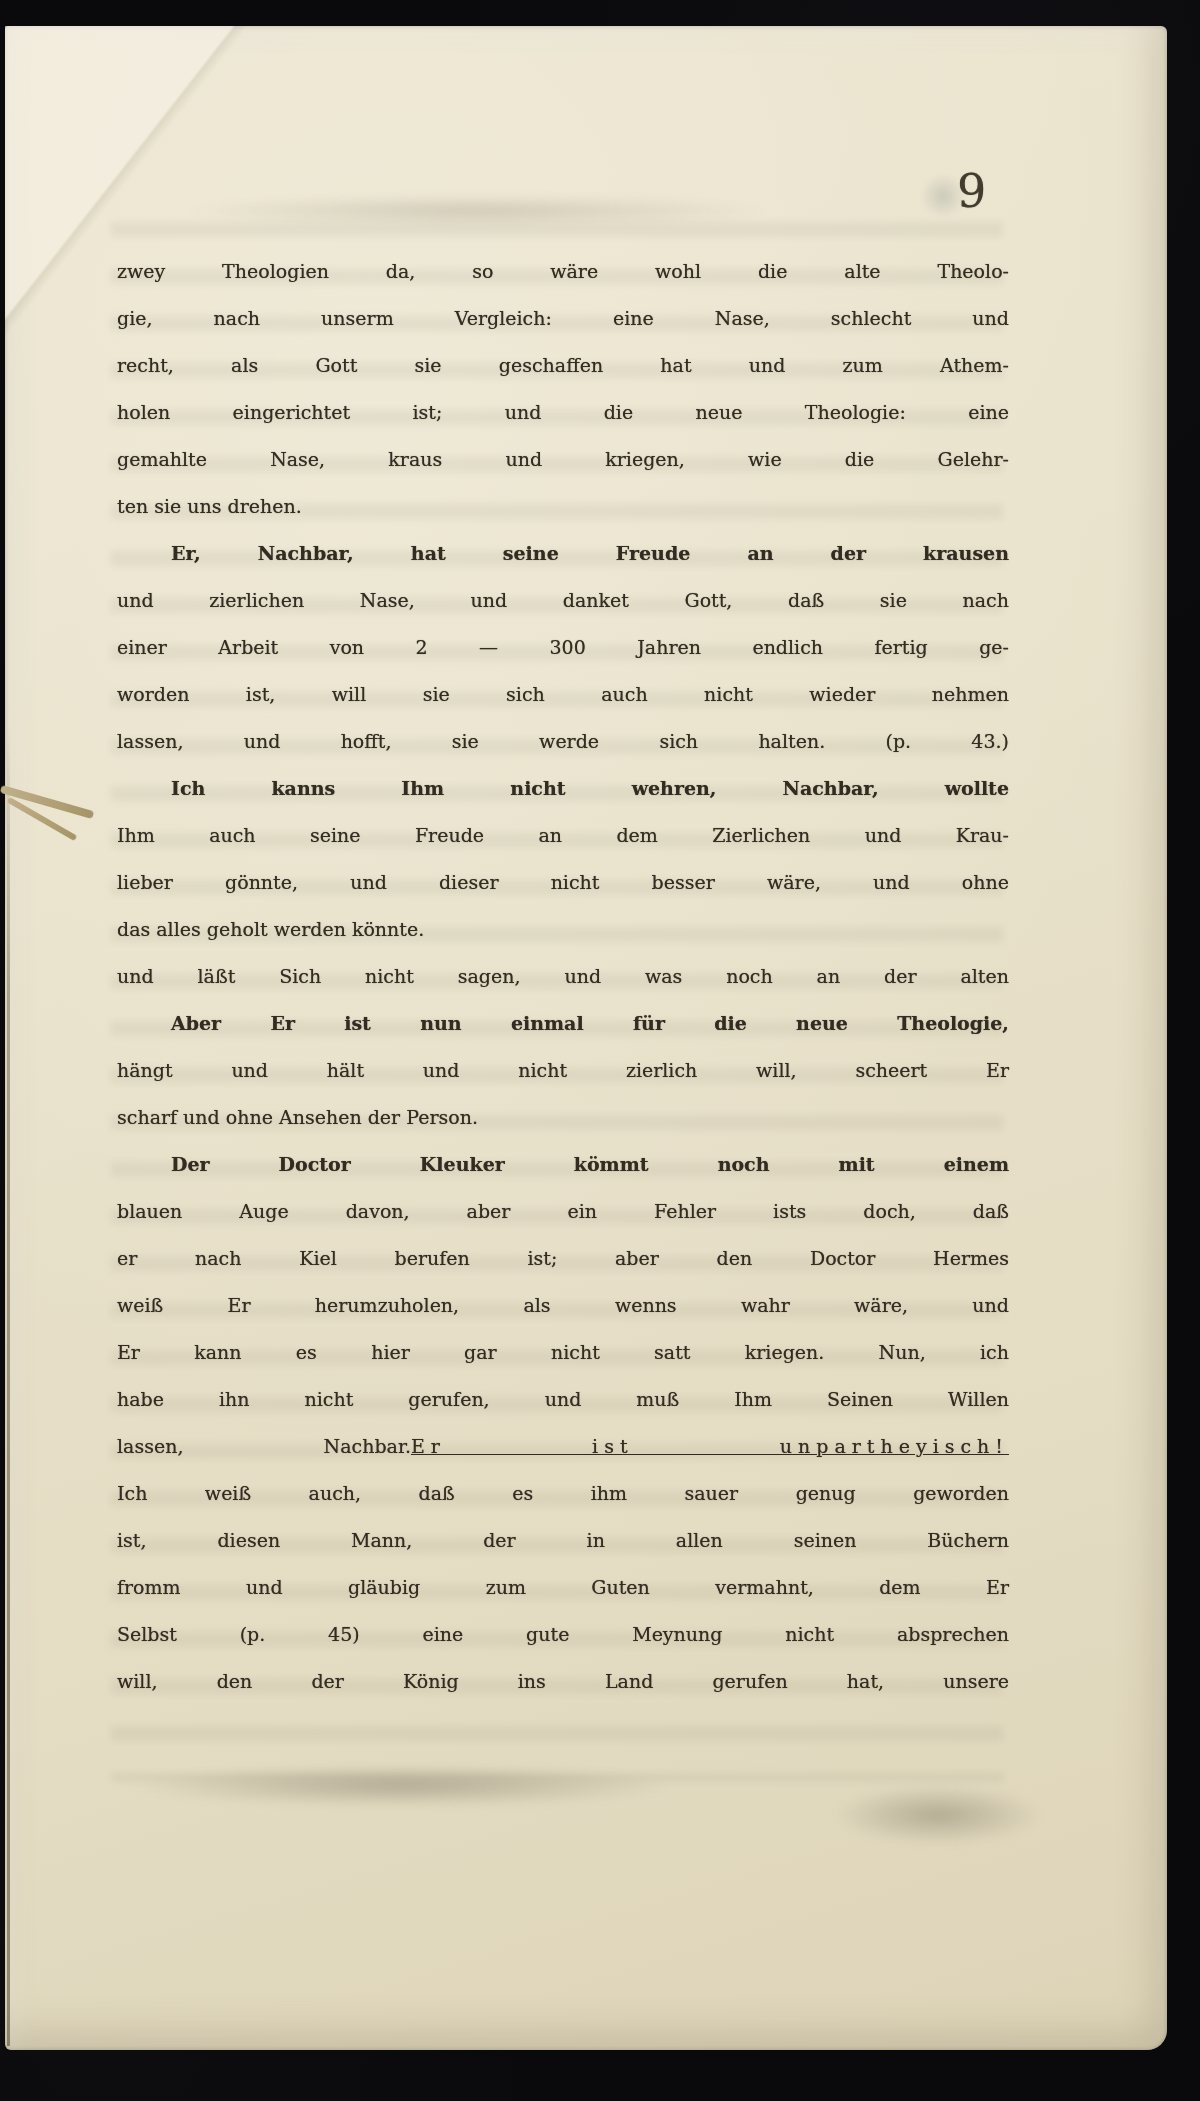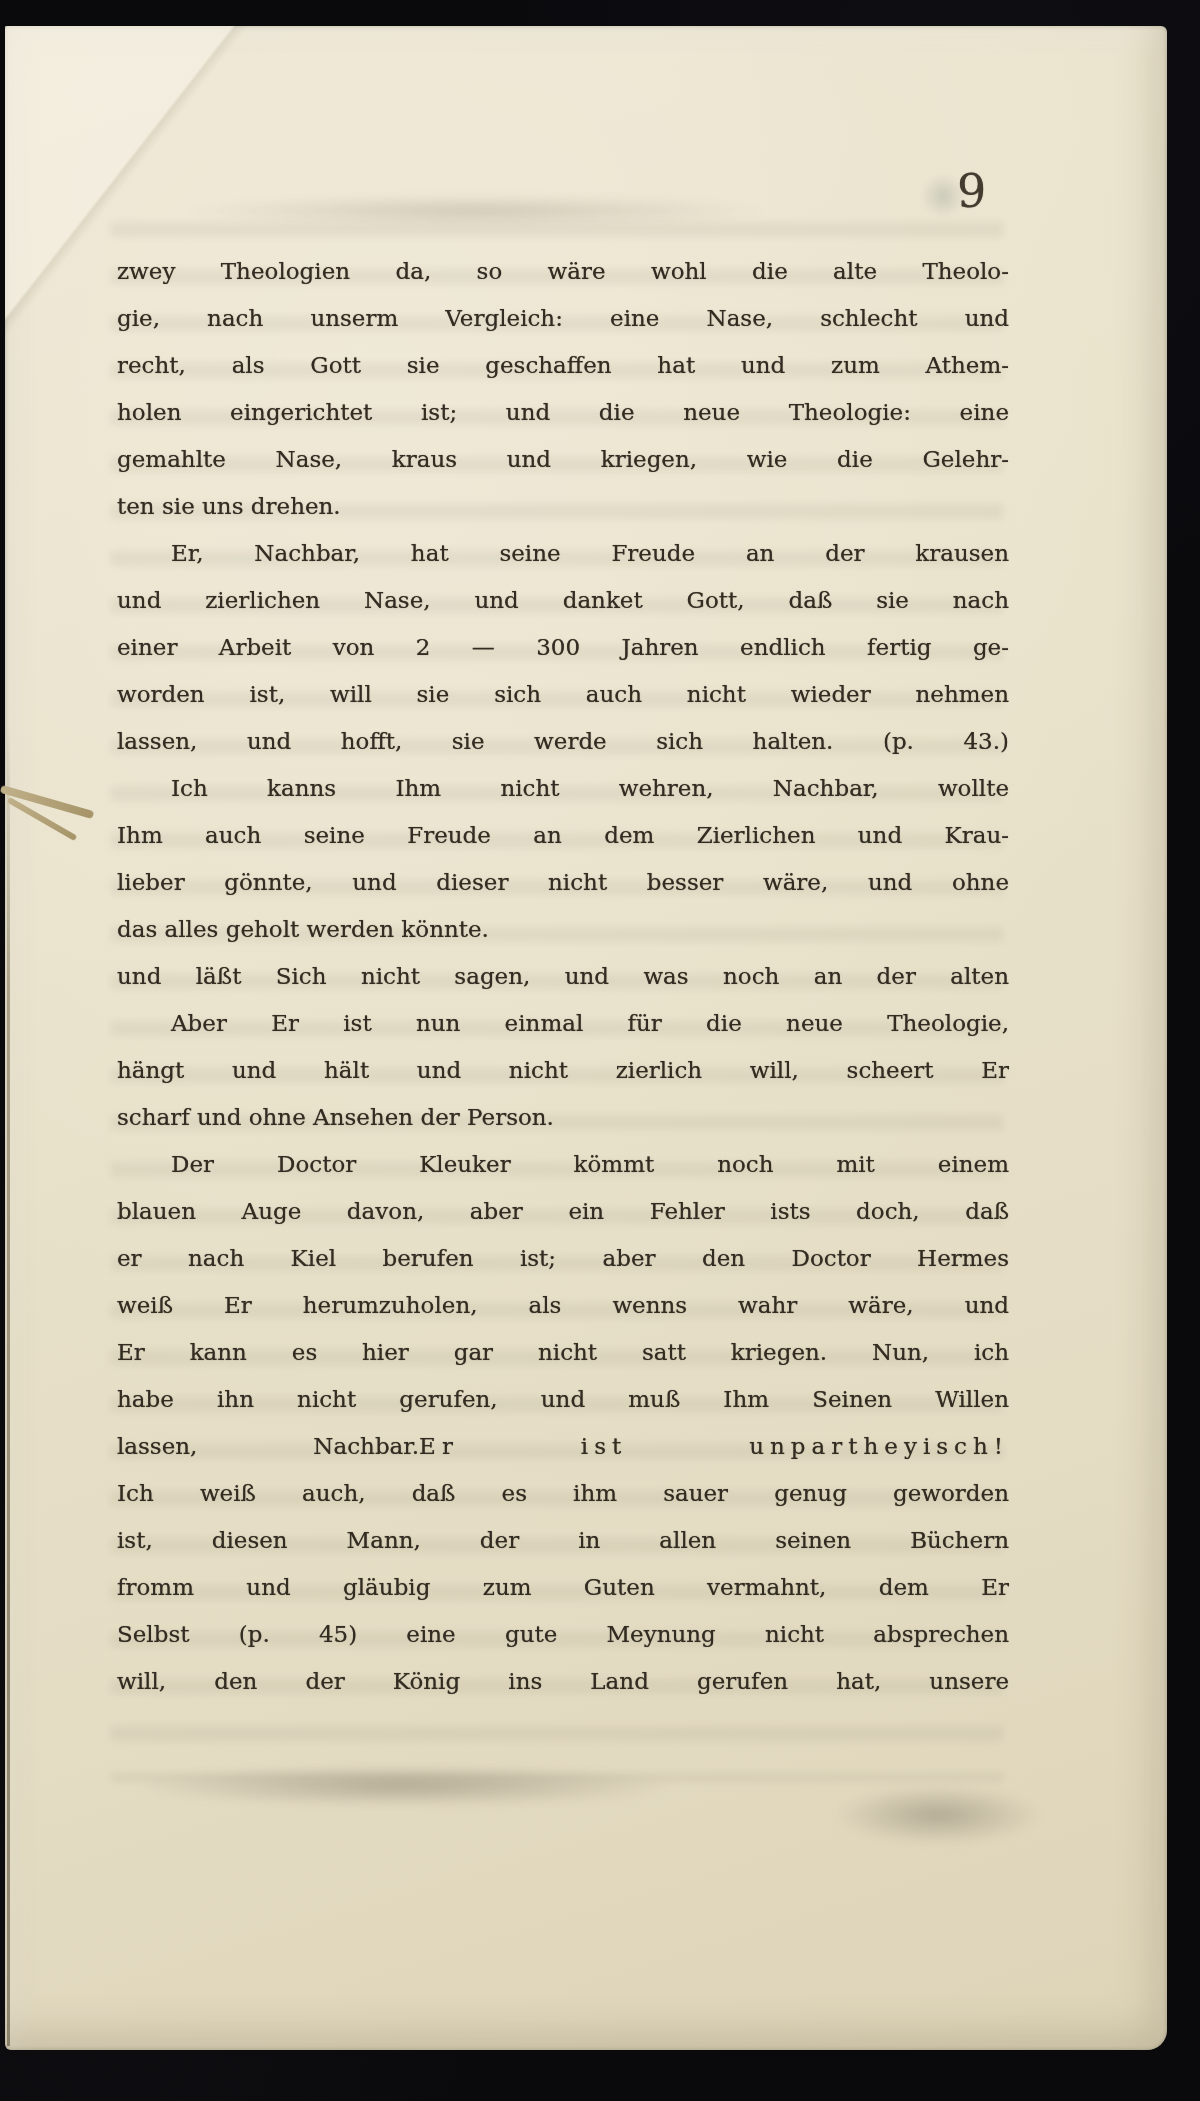--- a/index.html
+++ b/index.html
@@ -64,21 +64,21 @@
     text-align: left;
     text-shadow: 0 0 1px rgba(60,52,38,0.55);
   }
 
   .text-block {
     position: absolute;
     left: 112px;
     top: 222px;
     width: 892px;
     color: rgba(46,40,30,0.93);
-    font-size: 23px;
+    font-size: 19px;
     text-shadow: 0 0 0.8px rgba(52,46,34,0.75);
   }
 
   
   .text-block::before {
     content: "";
     position: absolute;
     left: -6px; top: -26px;
     width: 100%; height: 1560px;
     background: repeating-linear-gradient(to bottom,
@@ -90,22 +90,22 @@
 
   .line {
     position: relative;
     height: 47px;
     line-height: 47px;
     white-space: nowrap;
     text-align: justify;
     text-align-last: justify;
   }
   .line.short { text-align-last: left; }
-  .line.indent { text-indent: 54px; }
-  .spread { letter-spacing: 6px; }
+  .line.indent { text-indent: 54px; font-weight: bold; }
+  .spread { letter-spacing: 6px; text-decoration: underline; }
 
   
   .smudge {
     position: absolute;
     background: radial-gradient(ellipse at center, rgba(108,100,82,0.38), transparent 68%);
     filter: blur(4px);
     pointer-events: none;
   }
   .stamp-ghost {
     position: absolute;

